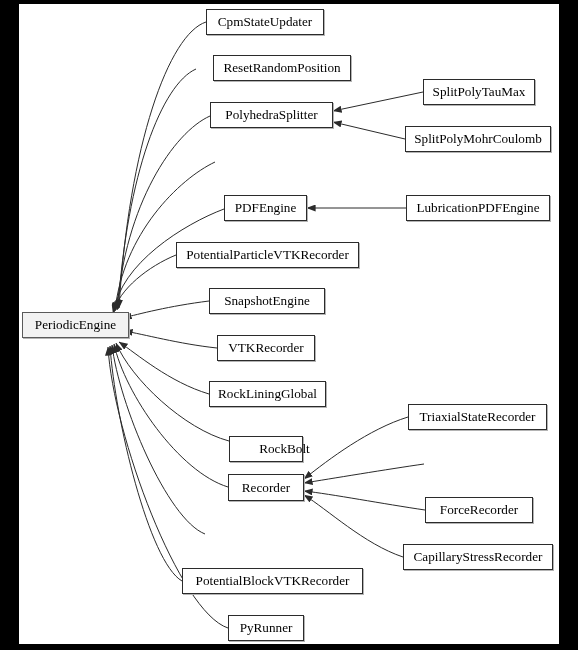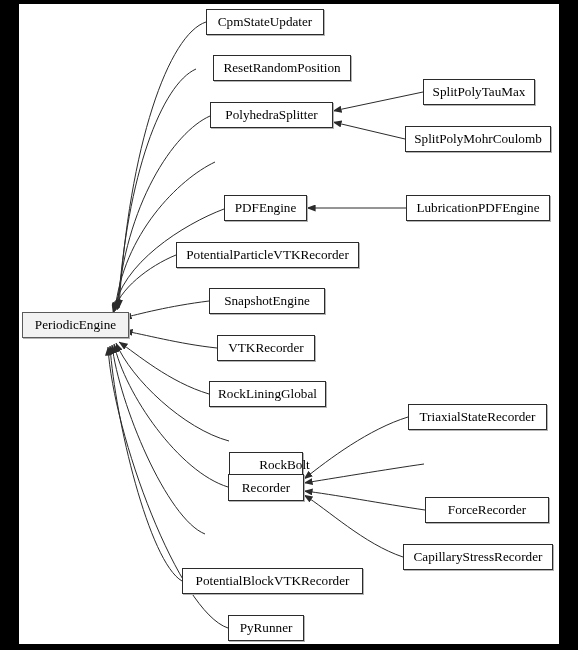--- a/index.html
+++ b/index.html
@@ -96,22 +96,22 @@
     <div class="node" style="left: 177px; top: 51px; width: 138px; height: 26px; margin-left: 17px;">ResetRandomPosition</div>
     <div class="node" style="left: 191px; top: 98px; width: 123px; height: 26px;">PolyhedraSplitter</div>
     <div class="node" style="left: 404px; top: 75px; width: 112px; height: 26px;">SplitPolyTauMax</div>
     <div class="node" style="left: 386px; top: 122px; width: 146px; height: 26px;">SplitPolyMohrCoulomb</div>
     <div class="node" style="left: 205px; top: 191px; width: 83px; height: 26px;">PDFEngine</div>
     <div class="node" style="left: 387px; top: 191px; width: 144px; height: 26px;">LubricationPDFEngine</div>
     <div class="node" style="left: 157px; top: 238px; width: 183px; height: 26px;">PotentialParticleVTKRecorder</div>
     <div class="node" style="left: 190px; top: 284px; width: 116px; height: 26px;">SnapshotEngine</div>
     <div class="node" style="left: 198px; top: 331px; width: 98px; height: 26px;">VTKRecorder</div>
     <div class="node" style="left: 190px; top: 377px; width: 117px; height: 26px;">RockLiningGlobal</div>
-    <div class="node" style="left: 210px; top: 448px; width: 74px; height: 26px; padding-left: 37px;">RockBolt</div>
+    <div class="node" style="left: 210px; top: 432px; width: 74px; height: 26px; padding-left: 37px;">RockBolt</div>
     <div class="node" style="left: 209px; top: 470px; width: 76px; height: 27px;">Recorder</div>
     <div class="node" style="left: 389px; top: 400px; width: 139px; height: 26px;">TriaxialStateRecorder</div>
-    <div class="node" style="left: 406px; top: 493px; width: 124px; height: 26px;">ForceRecorder</div>
+    <div class="node" style="left: 406px; top: 493px; width: 108px; height: 26px;">ForceRecorder</div>
     <div class="node" style="left: 384px; top: 540px; width: 150px; height: 26px;">CapillaryStressRecorder</div>
     <div class="node" style="left: 163px; top: 564px; width: 181px; height: 26px;">PotentialBlockVTKRecorder</div>
     <div class="node" style="left: 209px; top: 611px; width: 76px; height: 26px;">PyRunner</div>
 
   </div>
 </div>
 
 </body></html>

